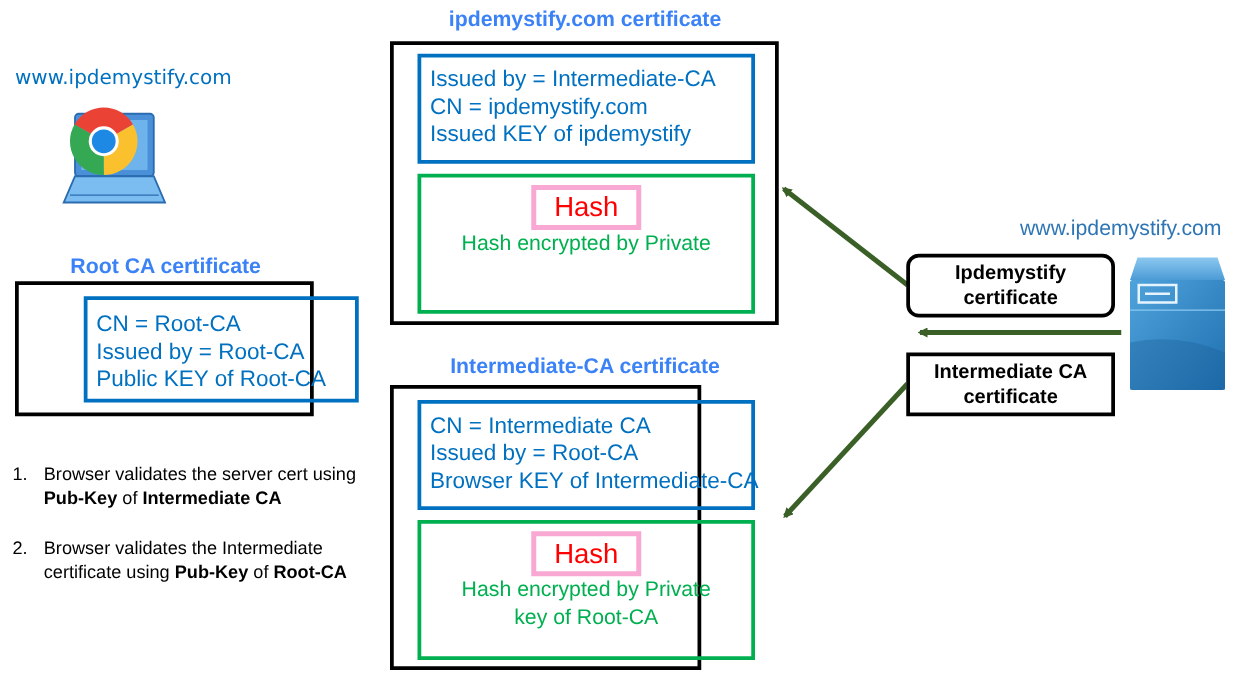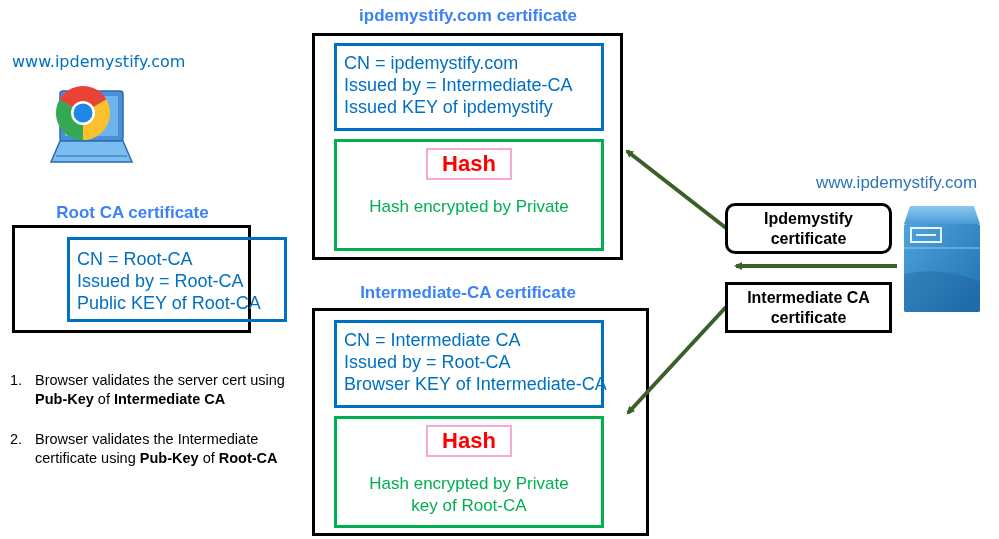--- a/index.html
+++ b/index.html
@@ -2,21 +2,21 @@
 <html><head>
 <meta charset="utf-8">
 <style>
   html, body { margin:0; padding:0; background:#ffffff; }
   body { width:999px; height:539px; position:relative; overflow:hidden; font-family:"Liberation Sans", sans-serif; }
   .abs { position:absolute; }
   .title { font-weight:bold; font-size:17px; color:#3b82f6; text-align:center; white-space:nowrap; }
   .outer { border:3px solid #000; box-sizing:border-box; background:#fff; }
   .blue { border:3px solid #0070C0; box-sizing:border-box; color:#0070C0; font-size:18px; line-height:22px; padding:6px 0 0 7px; }
   .green { border:3px solid #00B050; box-sizing:border-box; color:#00B050; font-size:17px; line-height:22px; text-align:center; }
-  .hash { display:inline-block; border:2px solid #f9a8d4; color:#FF0000; font-size:22px; line-height:28px; padding:0 14px; margin-top:6px; margin-bottom:16px;font-weight:bold; }
+  .hash { display:inline-block; border:4px solid #f9a8d4; color:#FF0000; font-size:22px; line-height:28px; padding:0 14px; margin-top:6px; margin-bottom:0; }
   .line { display:block; white-space:nowrap; }
   .url-left { color:#0070C0; font-family:"DejaVu Sans", sans-serif; font-size:16px; }
   .url-right { color:#2E75B6; font-size:17px; }
   .transfer-box { border:3px solid #000; box-sizing:border-box; background:#fff; font-weight:bold; font-size:16px; line-height:20px; text-align:center; padding-top:3px; }
   .steps { font-size:14.5px; line-height:19px; color:#000; }
   .step { position:relative; padding-left:25px; margin-bottom:21px; width:275px; }
   .step .num { position:absolute; left:0; top:0; }
   b { font-weight:bold; }
 </style>
 </head>
@@ -59,32 +59,32 @@
   </div>
   <div class="step" style="width:262px;">
     <span class="num">2.</span>
     <span>Browser validates the Intermediate certificate using </span><b>Pub-Key</b><span> of </span><b>Root-CA</b>
   </div>
 </div>
 
 <div class="abs title" style="left:313px; top:6px; width:310px;">ipdemystify.com certificate</div>
 <div class="abs outer" style="left:312px; top:33px; width:311px; height:227px;">
   <div class="abs blue" style="left:19px; top:7px; width:270px; height:88px;">
+    <span class="line">Issued by = Intermediate-CA</span>
     <span class="line">CN = ipdemystify.com</span>
-    <span class="line">Issued by = Intermediate-CA</span>
     <span class="line">Issued KEY of ipdemystify</span>
   </div>
   <div class="abs green" style="left:19px; top:103px; width:270px; height:112px;">
     <span class="hash">Hash</span>
     <span class="line">Hash encrypted by Private</span>
   </div>
 </div>
 
 <div class="abs title" style="left:313px; top:283px; width:310px;">Intermediate-CA certificate</div>
-<div class="abs outer" style="left:312px; top:308px; width:337px; height:228px;">
+<div class="abs outer" style="left:312px; top:308px; width:249px; height:228px;">
   <div class="abs blue" style="left:19px; top:9px; width:270px; height:88px;">
     <span class="line">CN = Intermediate CA</span>
     <span class="line">Issued by = Root-CA</span>
     <span class="line">Browser KEY of Intermediate-CA</span>
   </div>
   <div class="abs green" style="left:19px; top:105px; width:270px; height:112px;">
     <span class="hash">Hash</span>
     <span class="line">Hash encrypted by Private</span>
     <span class="line">key of Root-CA</span>
   </div>

